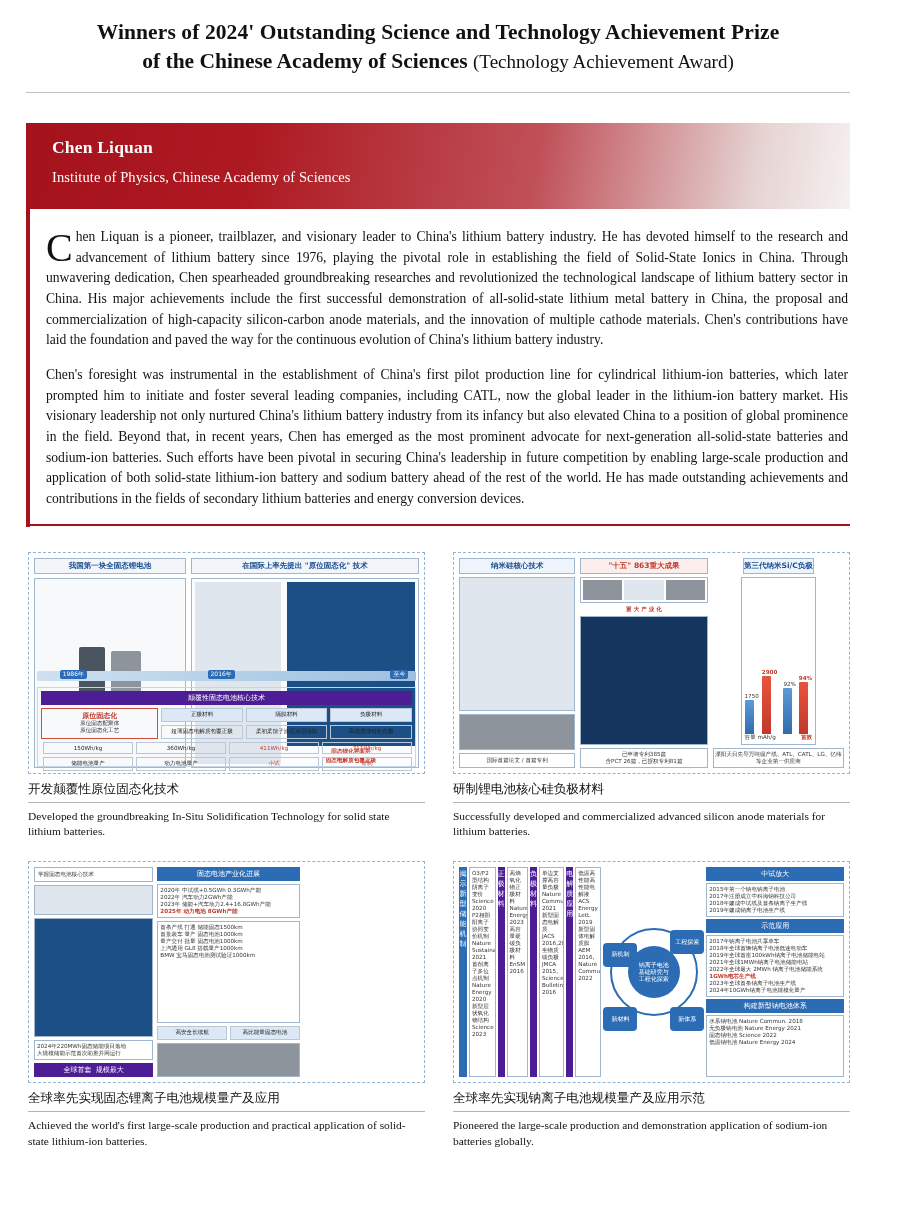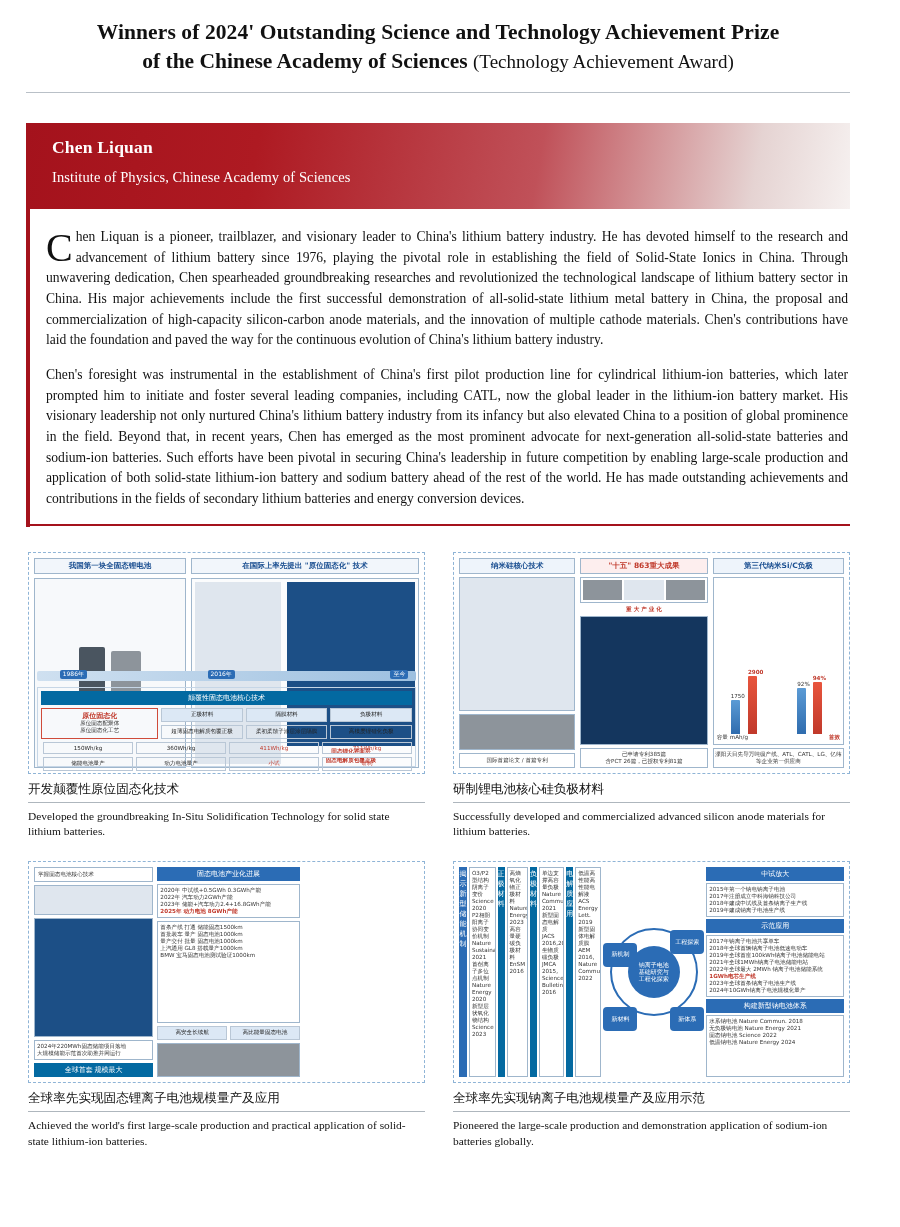--- a/index.html
+++ b/index.html
@@ -145,26 +145,26 @@
   }
   .blue-head {
     background: #2b6cb5;
     color: #fff;
     font-size: 7px;
     text-align: center;
     padding: 2px 0;
     font-family: "DejaVu Sans", sans-serif;
   }
   .red-head {
-    background: #0369a1;
+    background: #4c1d95;
     color: #fff;
     font-size: 7px;
     text-align: center;
     padding: 2px 0;
-    font-family: Liberation Serif, serif;
+    font-family: Liberation Mono, monospace;
   }
   .box {
     border: 1px solid #9fb6cc;
     box-sizing: border-box;
   }
   .ph { background: #dfe6ee; }
   .ph-dark { background: #4a5560; }
   .ph-blue { background: #1c4f86; }
   .ph-gray { background: #8d949b; }
   .ph-navy { background: #14365e; }
@@ -356,21 +356,21 @@
               <div class="ph-gray" style="flex:1;"></div>
             </div>
             <div class="tiny ctr lbl-red">重 大 产 业 化</div>
             <div class="box ph-navy" style="flex:1;"></div>
             <div class="box tiny ctr" style="padding:2px 1px;">
               <div>已申请专利385篇</div>
               <div>含PCT 26篇，已授权专利81篇</div>
             </div>
           </div>
 
-          <div style="width:35%;display:flex;flex-direction:column;gap:3px;">
+          <div style="width:35%;display:flex;flex-direction:column;gap:3px;align-items:center;">
             <div class="mini-title box" style="background:#eef4fb;">第三代纳米Si/C负极</div>
             <div class="box" style="flex:1;padding:3px;display:flex;flex-direction:column;justify-content:flex-end;">
               <div style="display:flex;gap:6px;align-items:flex-end;justify-content:space-around;height:78px;">
                 <div style="display:flex;gap:3px;align-items:flex-end;">
                   <div style="text-align:center;">
                     <div class="tiny">1750</div>
                     <div class="bar-blue" style="height:34px;"></div>
                   </div>
                   <div style="text-align:center;">
                     <div class="tiny lbl-red">2900</div>

